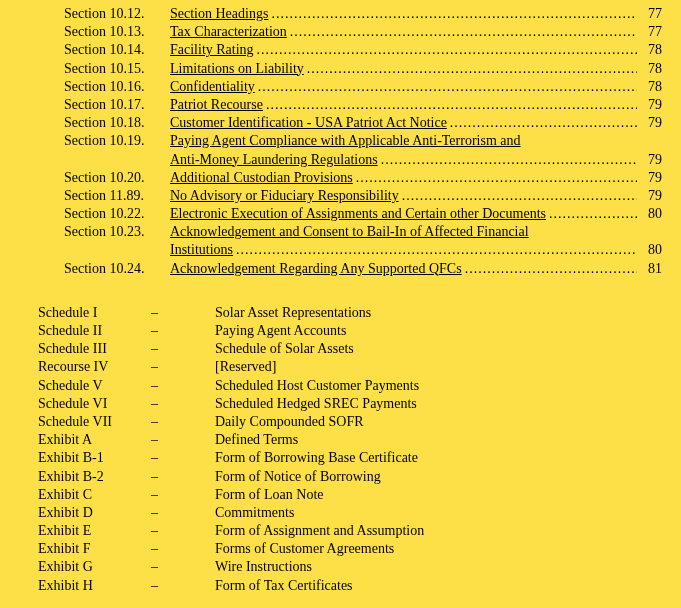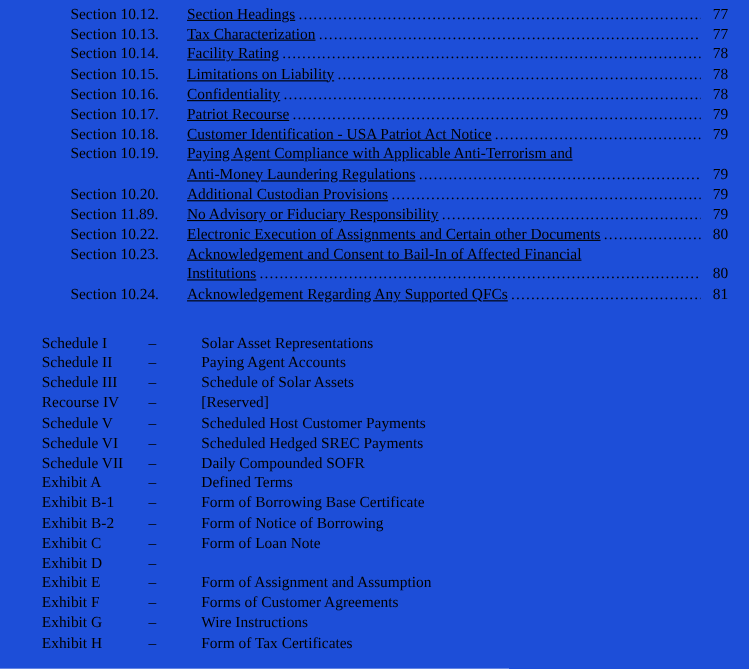--- a/index.html
+++ b/index.html
@@ -9,21 +9,21 @@
     height: 608px;
     font-family: "Liberation Serif", serif;
     font-size: 14px;
     color: #000000;
     overflow: hidden;
   }
   .page {
     width: 681px;
     height: 608px;
     padding-top: 5px;
-    background: #1d4ed8;
+    background: #fde047;
   }
 
   
   .toc {
     margin-left: 64px;
     margin-right: 19px;
   }
   .toc-row {
     display: flex;
     align-items: baseline;
@@ -58,20 +58,21 @@
   .attachments {
     margin-left: 38px;
     margin-top: 26px;
   }
   .att-row {
     display: flex;
     align-items: baseline;
     line-height: 18.2px;
     height: 18.2px;
     white-space: nowrap;
+    gap: 16px;
   }
   .att-label { flex: 0 0 97px; }
   .att-dash  { flex: 0 0 48px; }
   .att-title { flex: 1 1 auto; }
 </style>
 </head>
 <body>
 
 <div class="page">
   <section class="toc" id="toc">
@@ -214,20 +215,21 @@
         <span class="att-title">Form of Notice of Borrowing</span>
       </div>
       <div class="att-row">
         <span class="att-label">Exhibit C</span>
         <span class="att-dash">–</span>
         <span class="att-title">Form of Loan Note</span>
       </div>
       <div class="att-row">
         <span class="att-label">Exhibit D</span>
         <span class="att-dash">–</span>
+        <span class="att-title">Commitments</span>
       </div>
       <div class="att-row">
         <span class="att-label">Exhibit E</span>
         <span class="att-dash">–</span>
         <span class="att-title">Form of Assignment and Assumption</span>
       </div>
       <div class="att-row">
         <span class="att-label">Exhibit F</span>
         <span class="att-dash">–</span>
         <span class="att-title">Forms of Customer Agreements</span>

